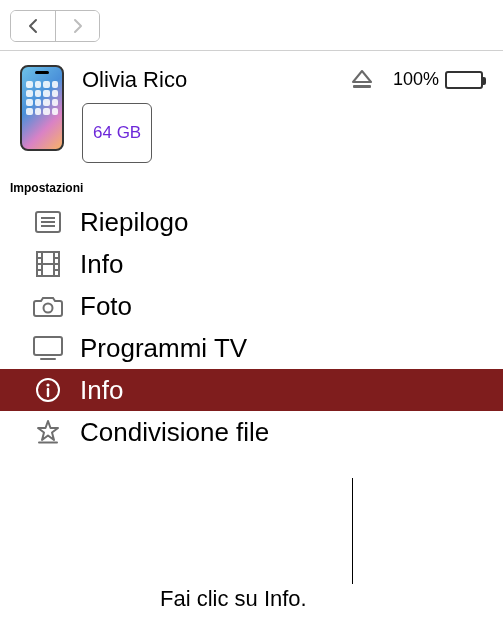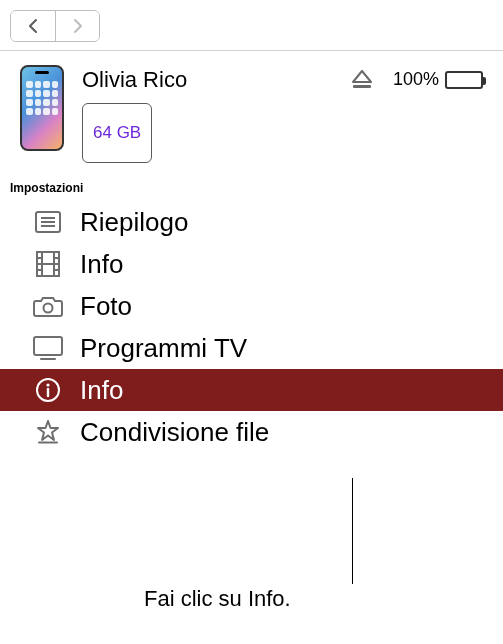--- a/index.html
+++ b/index.html
@@ -150,21 +150,21 @@
       position: absolute;
       left: 352px;
       top: 478px;
       width: 1px;
       height: 106px;
       background: #000;
     }
     .callout {
       position: absolute;
       top: 586px;
-      left: 144px;
+      left: 160px;
       font-size: 22px;
     }
     .container { position: relative; width:503px; height:644px; }
   </style>
 </head>
 <body>
 <div class="container">
 
 <div class="toolbar">
   <div class="nav-group">

